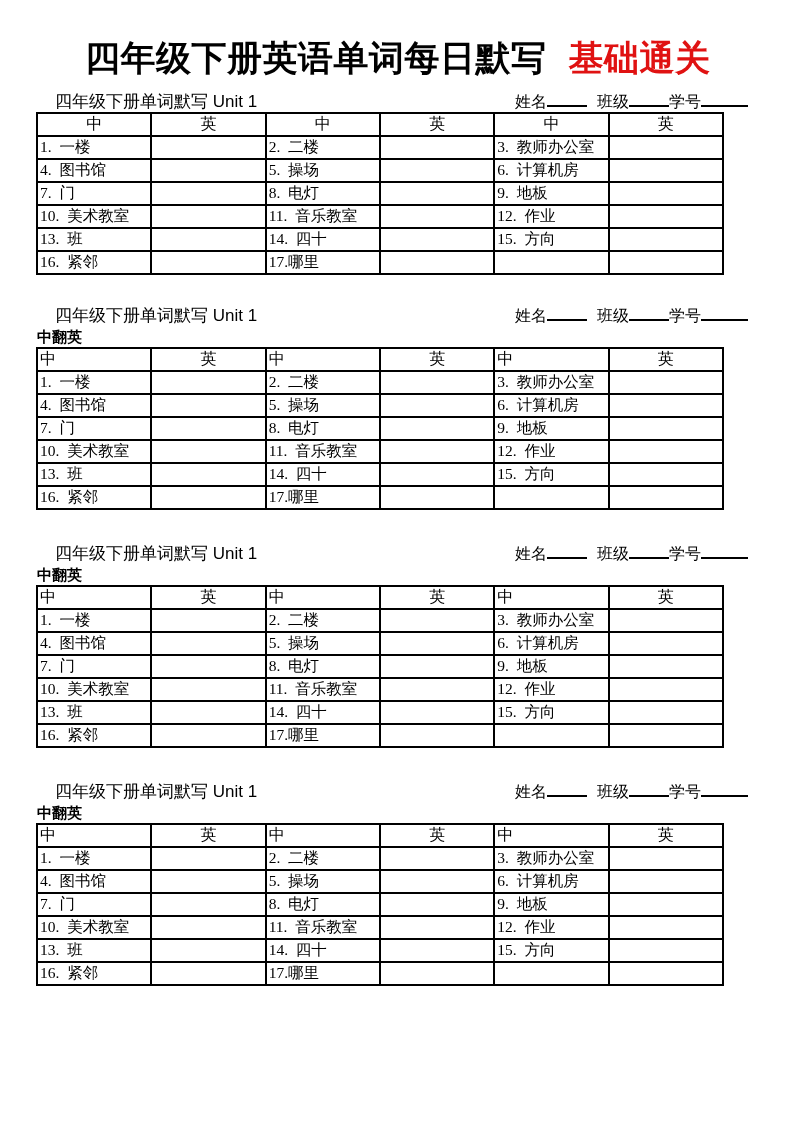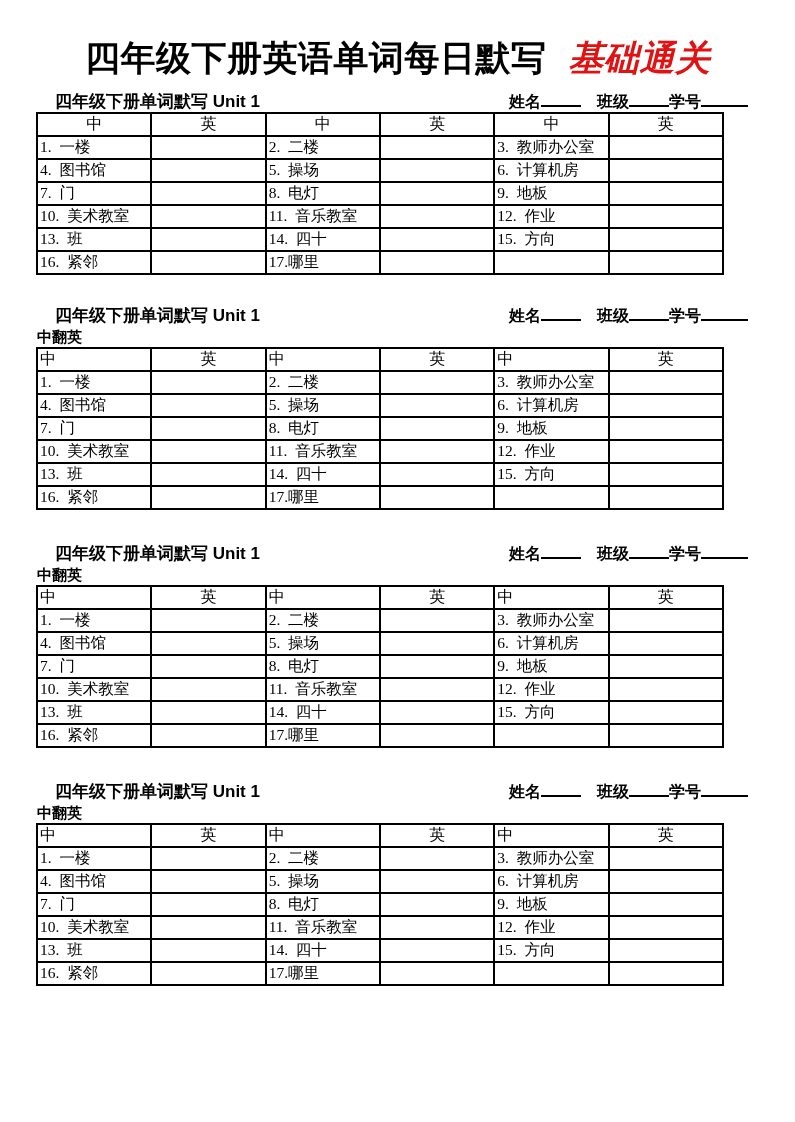--- a/index.html
+++ b/index.html
@@ -30,33 +30,33 @@
   .sec-2 { margin-top: 31px; }
   .sec-3 { margin-top: 34px; }
   .sec-4 { margin-top: 34px; }
 
   .section-header {
     display: flex;
     justify-content: space-between;
     align-items: baseline;
     padding-left: 19px;
     font-family: "Liberation Sans", sans-serif;
-    font-weight: bold;
+    font-weight: normal;
   }
   .section-title { font-size: 17px; line-height: 20px; white-space: nowrap; }
   .student-fields { font-size: 16px; line-height: 20px; white-space: nowrap; }
   .blank {
     display: inline-block;
     width: 40px;
     height: 13px;
     border-bottom: 2px solid #000;
     vertical-align: baseline;
   }
   .blank-id { width: 47px; }
-  .field-class { margin-left: 16px; }
+  .field-class { margin-left: 10px; }
 
   .section-subtitle {
     margin: 2px 0 2px 1px;
     font-family: "Liberation Sans", sans-serif;
     font-weight: bold;
     font-size: 15px;
     line-height: 17px;
   }
 
   table.word-table {
@@ -83,21 +83,21 @@
     padding: 0 0 0 2px;
   }
   
   .zh-left table.word-table th.th-zh { text-align: left; padding-left: 2px; }
 </style>
 </head>
 <body>
 
 <div class="page">
 
-  <h1 class="main-title"><span>四年级下册英语单词每日默写</span><span class="badge" style="color: rgb(224, 18, 18); font-style: italic;">基础通关</span></h1>
+  <h1 class="main-title"><span>四年级下册英语单词每日默写</span><span class="badge" style="color: rgb(224, 18, 18);">基础通关</span></h1>
 
   <section class="worksheet-section sec-1 headers-centered">
     <div class="section-header">
       <div class="section-title">四年级下册单词默写 Unit 1</div>
       <div class="student-fields"><span>姓名</span><span class="blank"></span><span class="field-class">班级</span><span class="blank"></span><span>学号</span><span class="blank blank-id"></span></div>
     </div>
     <table class="word-table">
         <thead>
           <tr>
             <th class="th-zh">中</th>

